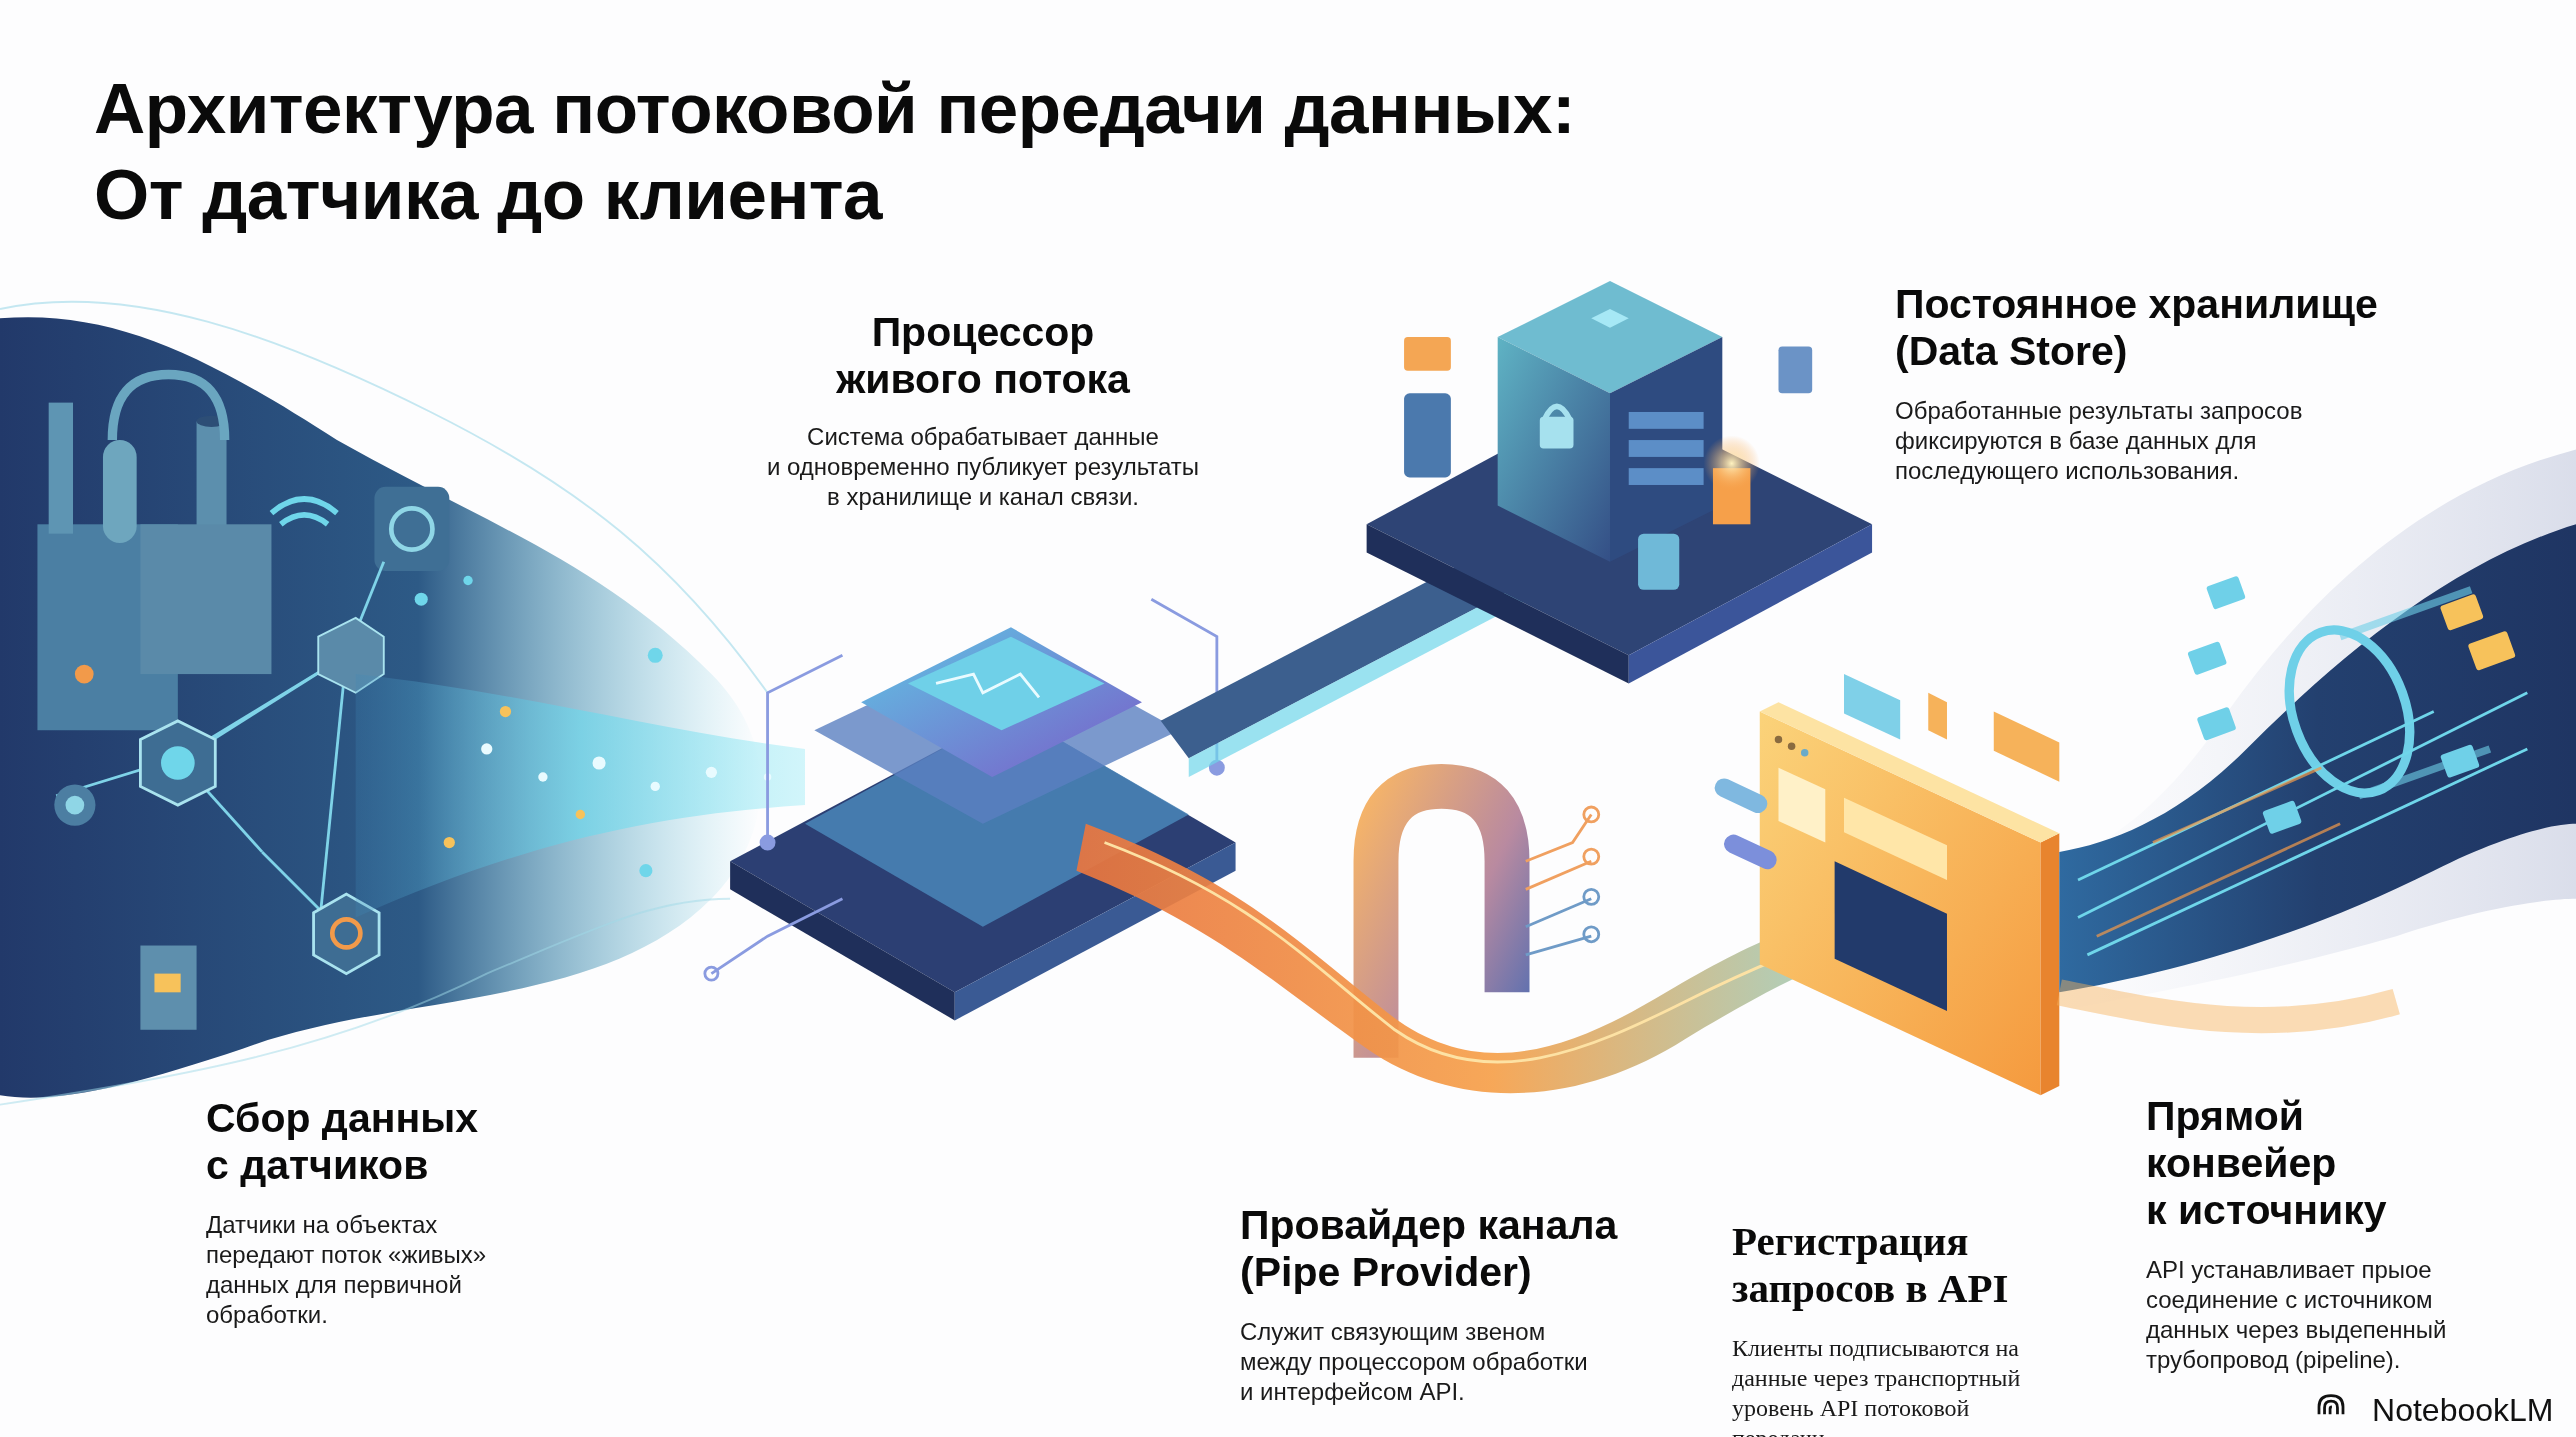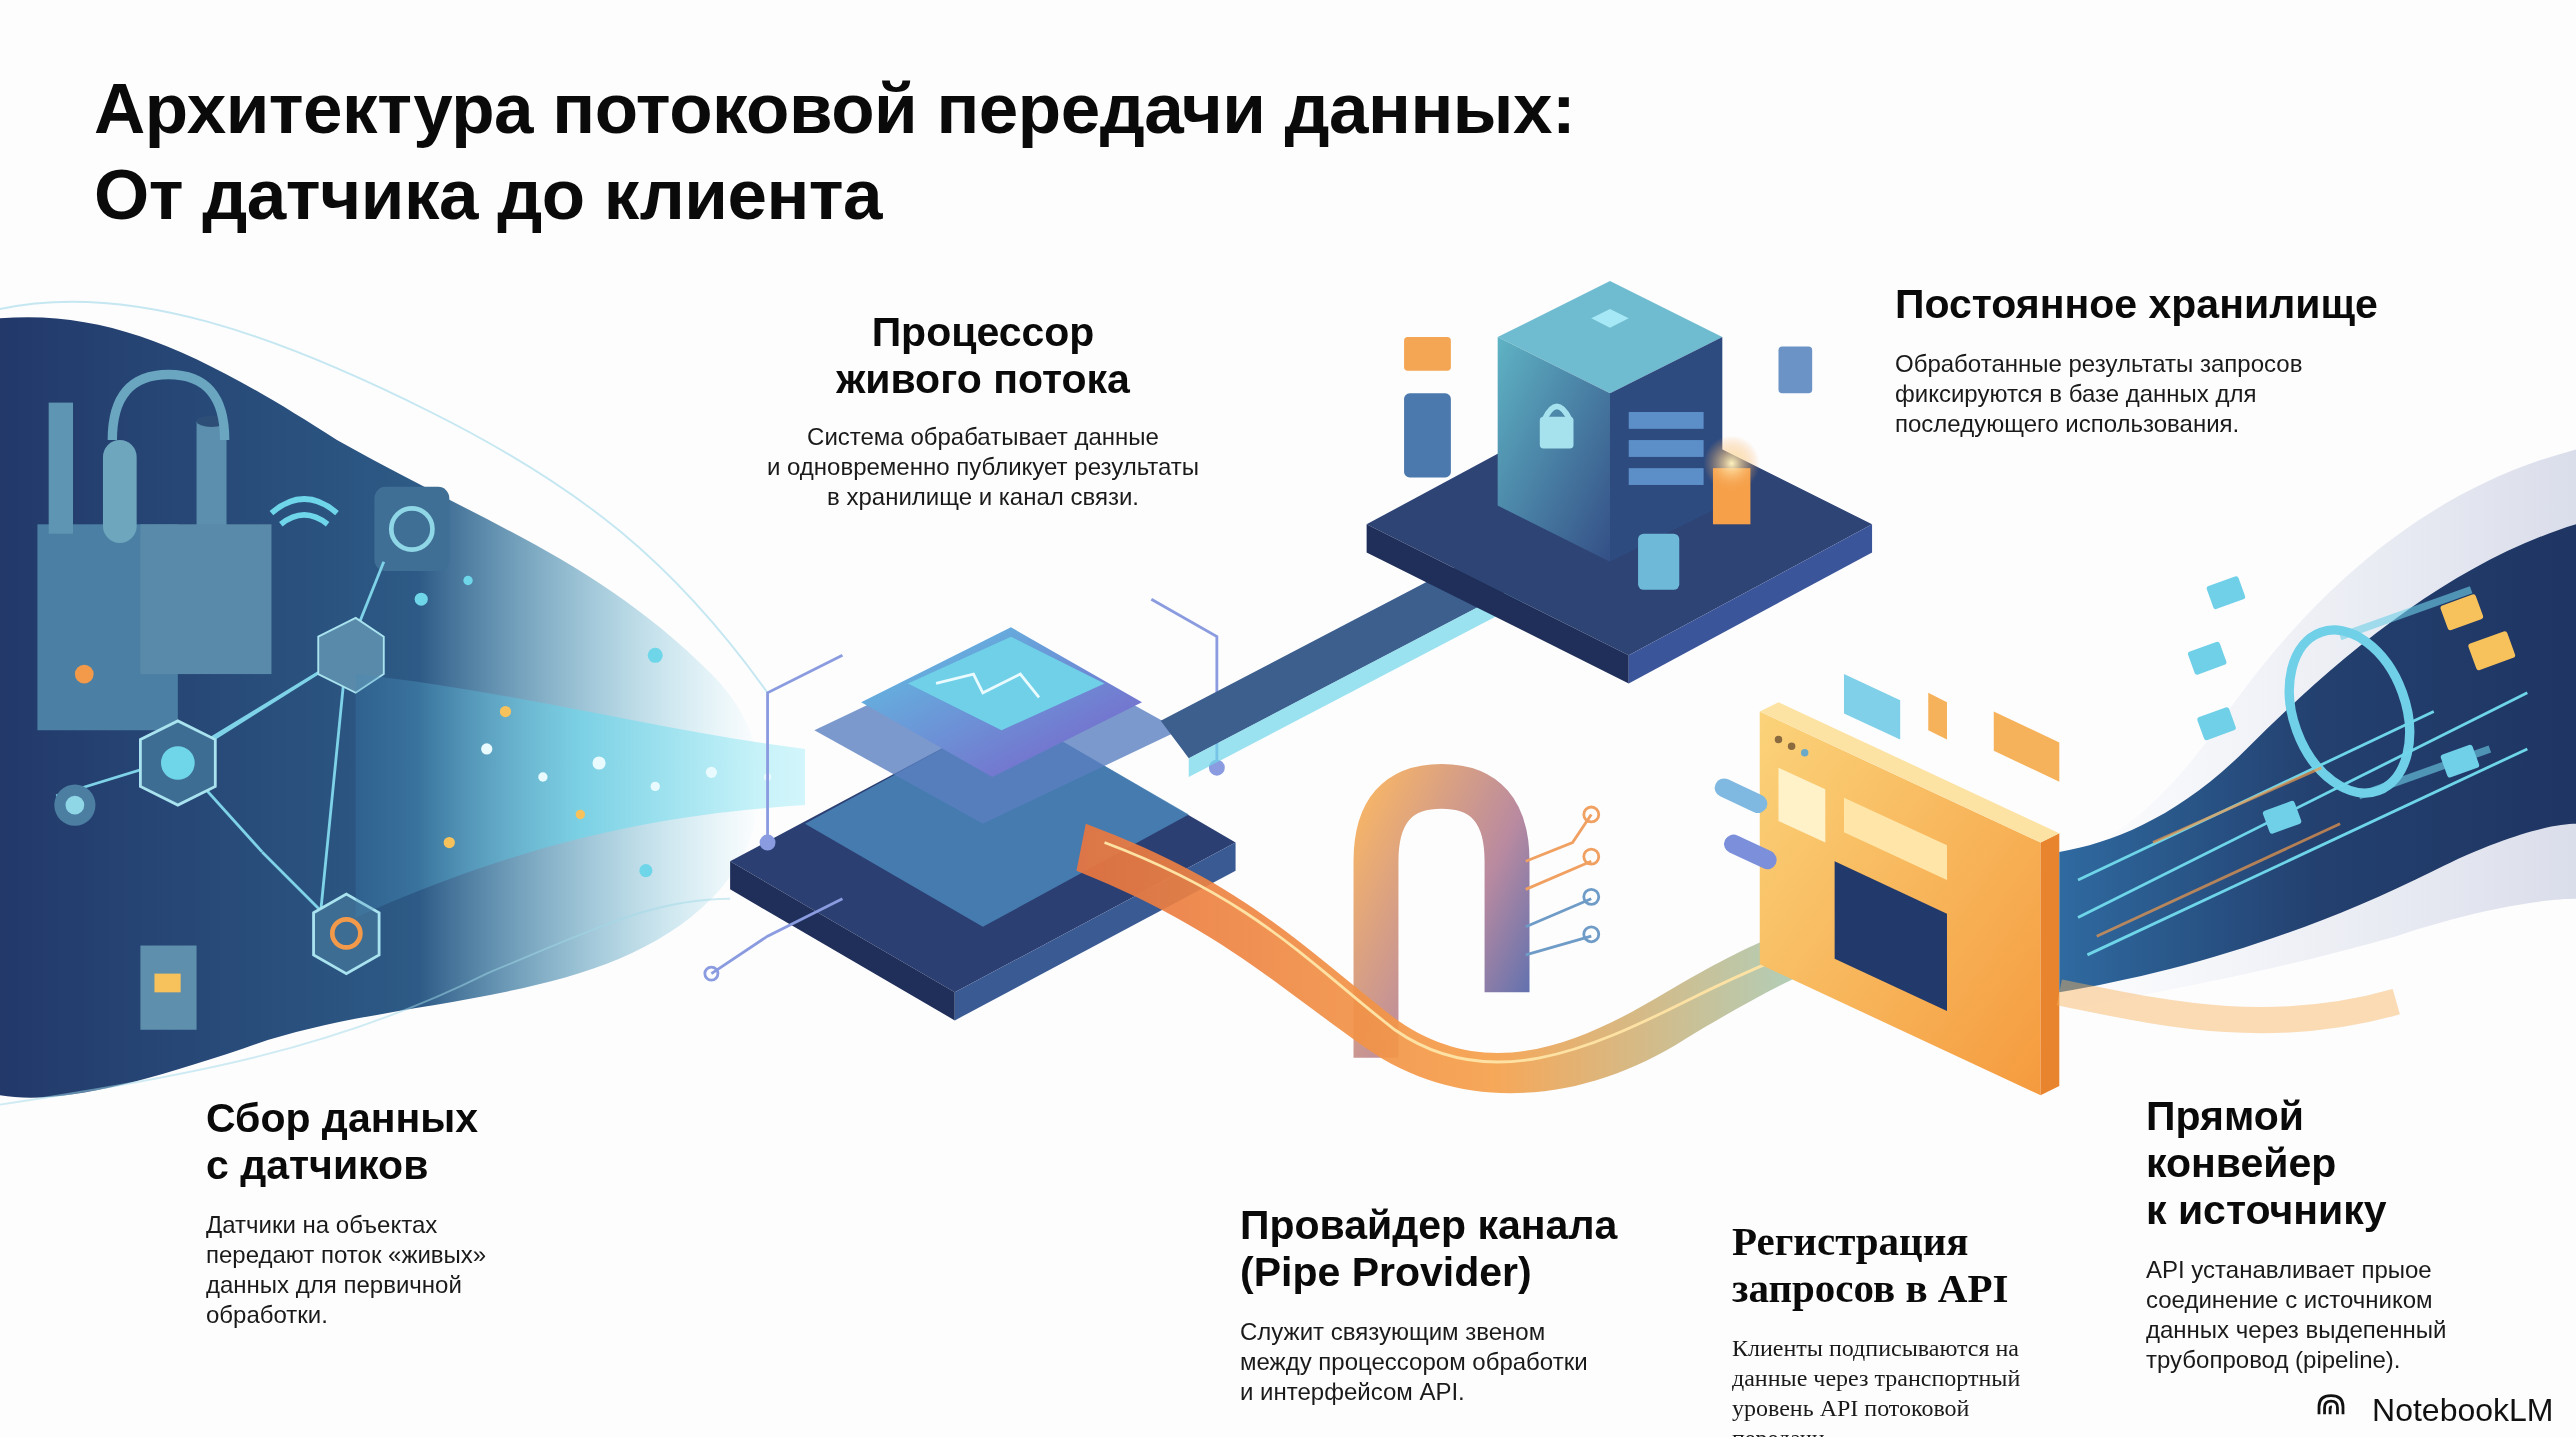--- a/index.html
+++ b/index.html
@@ -263,20 +263,21 @@
     <p style="margin-top:19px;">
       <span>Система обрабатывает данные</span>
       <span>и одновременно публикует результаты</span>
       <span>в хранилище и канал связи.</span>
     </p>
   </div>
 
   <div class="block" style="left:1895px; top:281px; width:562px;">
     <h2>
       <span>Постоянное хранилище</span>
+      <span>(Data Store)</span>
     </h2>
     <p>
       <span>Обработанные результаты запросов</span>
       <span>фиксируются в базе данных для</span>
       <span>последующего использования.</span>
     </p>
   </div>
 
   <div class="block" style="left:206px; top:1095px; width:412px;">
     <h2>

